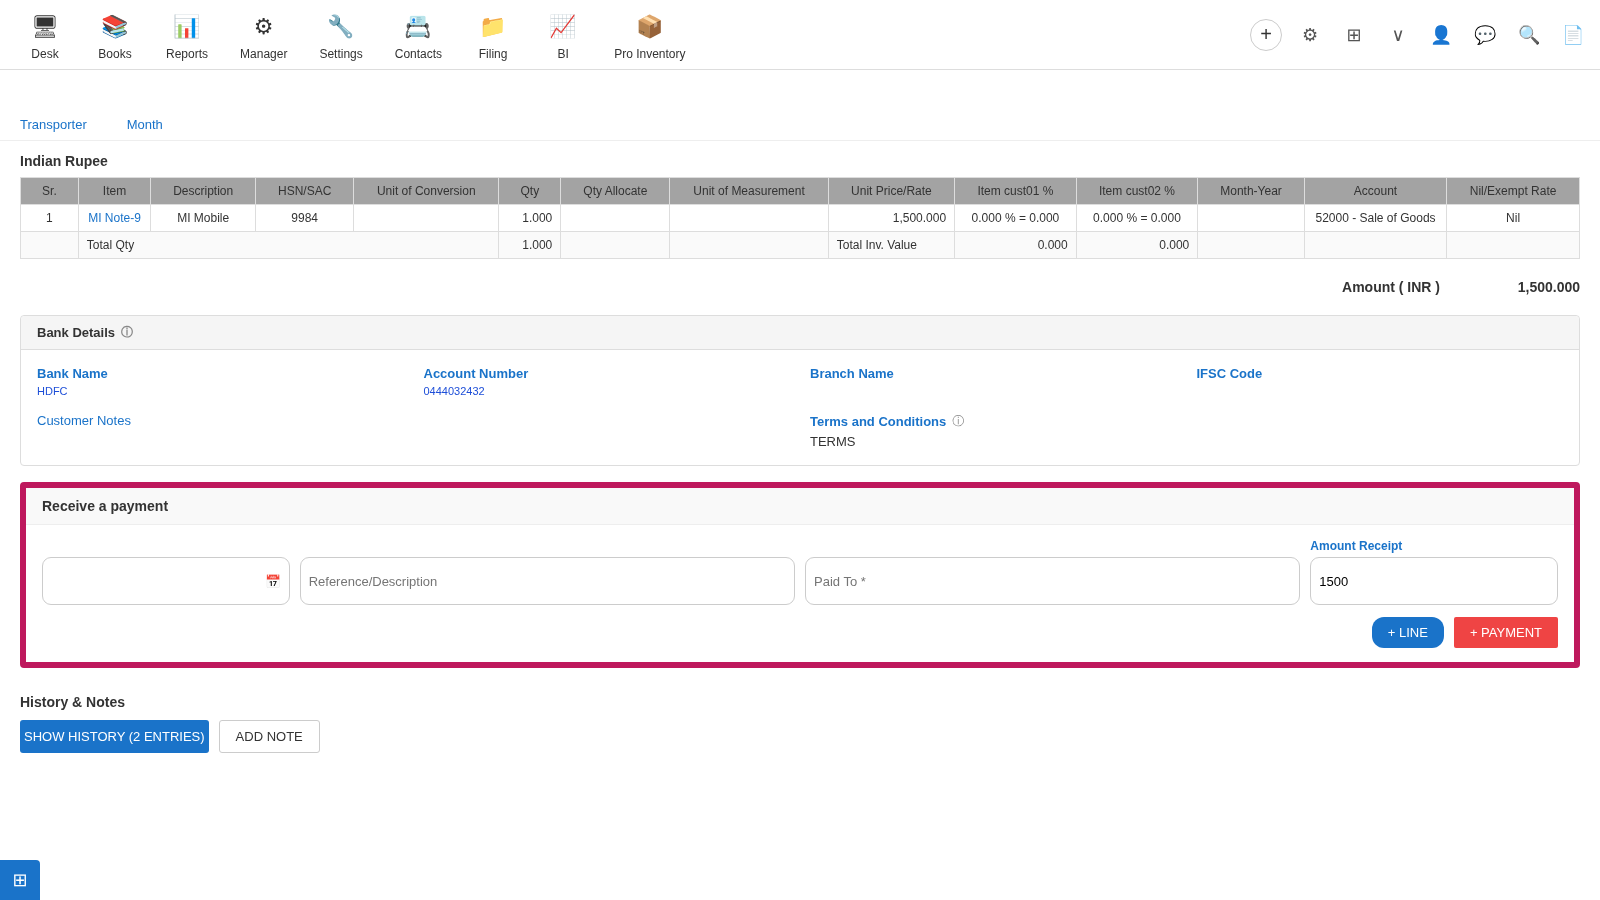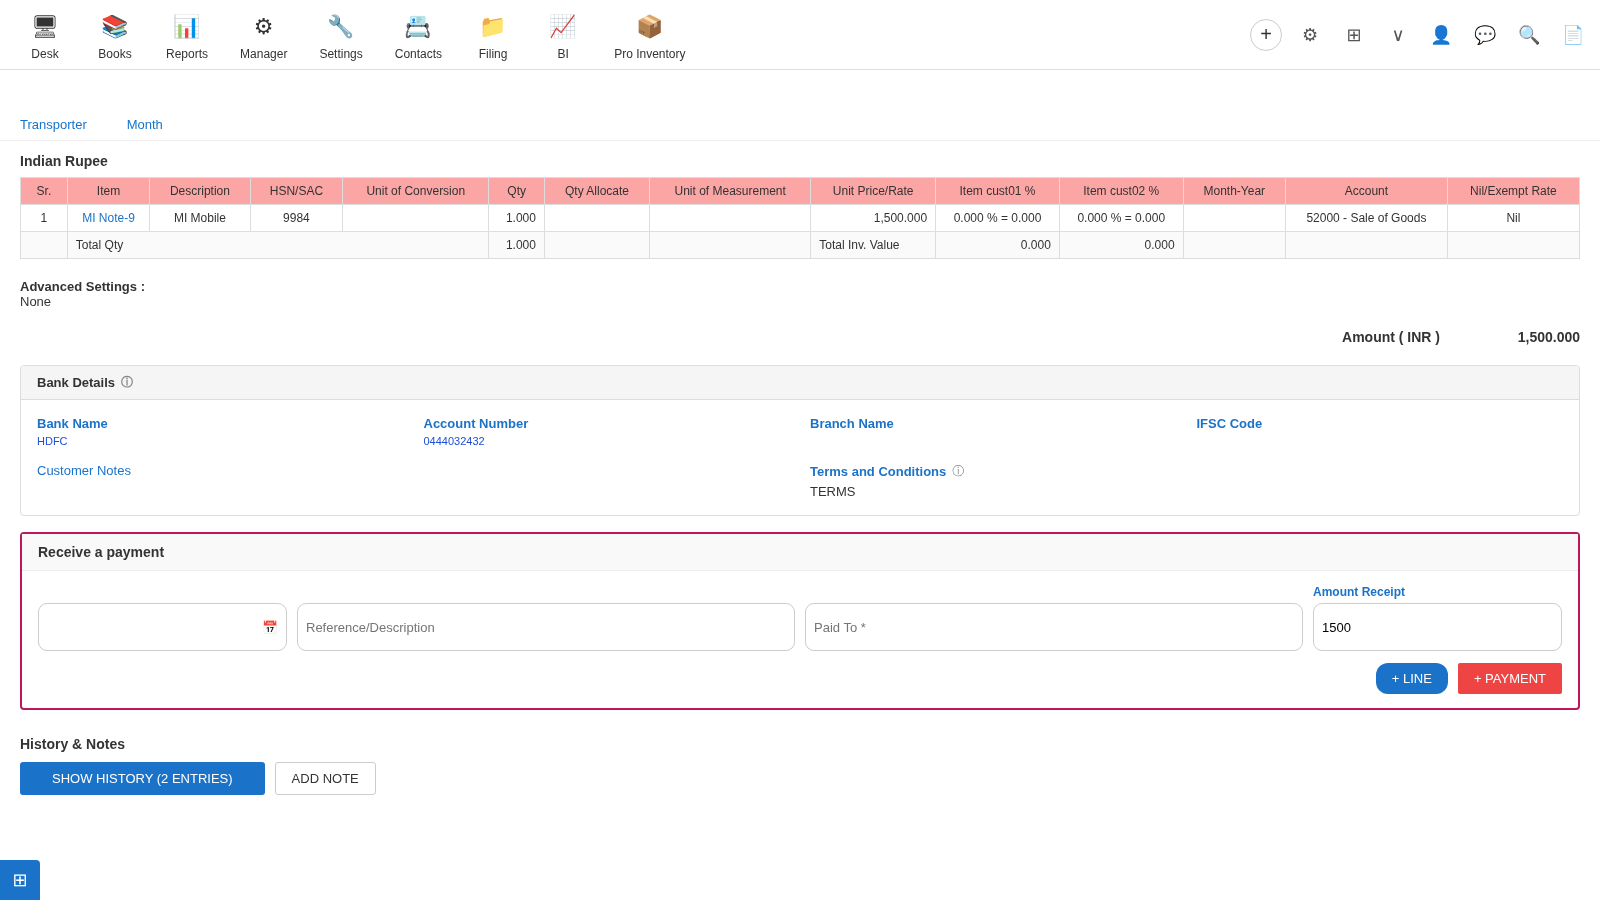--- a/index.html
+++ b/index.html
@@ -75,23 +75,23 @@
 
     
     .items-table {
       width: 100%;
       border-collapse: collapse;
       border: 1px solid #ddd;
       font-size: 12px;
       margin-bottom: 10px;
     }
     .items-table th {
-      background: #fca5a5;
+      background: #a3a3a3;
       border: 1px solid #ddd;
-      padding: 6px 12px;
+      padding: 6px 20px;
       text-align: center;
       font-weight: normal;
       color: #333;
       vertical-align: middle;
     }
     .items-table td {
       border: 1px solid #ddd;
       padding: 6px 8px;
       text-align: center;
       vertical-align: middle;
@@ -155,21 +155,21 @@
       gap: 20px;
       padding: 0 16px 16px 16px;
     }
     .notes-link { color: #1a73c9; text-decoration: none; font-size: 13px; }
     .terms-label { color: #1a73c9; font-size: 13px; font-weight: bold; }
     .terms-value { font-size: 13px; color: #333; margin-top: 4px; }
     .info-icon { color: #888; font-size: 12px; }
 
     
     .payment-section {
-      border: 2px solid #be185d;
+      border: 6px solid #be185d;
       border-radius: 4px;
       margin-bottom: 16px;
       background: #fff;
     }
     .payment-header {
       padding: 10px 16px;
       font-size: 14px;
       font-weight: bold;
       color: #333;
       background: #f9f9f9;
@@ -230,21 +230,21 @@
     }
 
     
     .history-section { padding: 10px 0; }
     .history-title { font-size: 14px; font-weight: bold; color: #333; margin-bottom: 10px; }
     .history-actions { display: flex; gap: 10px; }
     .btn-show-history {
       background: #1a73c9;
       color: #fff;
       border: none;
-      padding: 8px 32px;
+      padding: 8px 4px;
       border-radius: 3px;
       cursor: pointer;
       font-size: 13px;
     }
     .btn-add-note {
       background: #fff;
       color: #333;
       border: 1px solid #ccc;
       padding: 8px 16px;
       border-radius: 3px;
@@ -387,24 +387,20 @@
         <td class="left">Total Inv. Value</td>
         <td class="right">0.000</td>
         <td class="right">0.000</td>
         <td></td>
         <td></td>
         <td></td>
       </tr>
     </tbody>
   </table>
 
-  <div class="advanced-settings">
-    <span class="label">Advanced Settings :</span>
-    <div class="value">None</div>
-  </div>
 
   <div class="amount-row">
     <span class="amount-label">Amount ( INR )</span>
     <span class="amount-value">1,500.000</span>
   </div>
 
   <div class="bank-details-section">
     <div class="bank-details-header">
       <span>Bank Details</span>
       <span class="info-icon">ⓘ</span>

